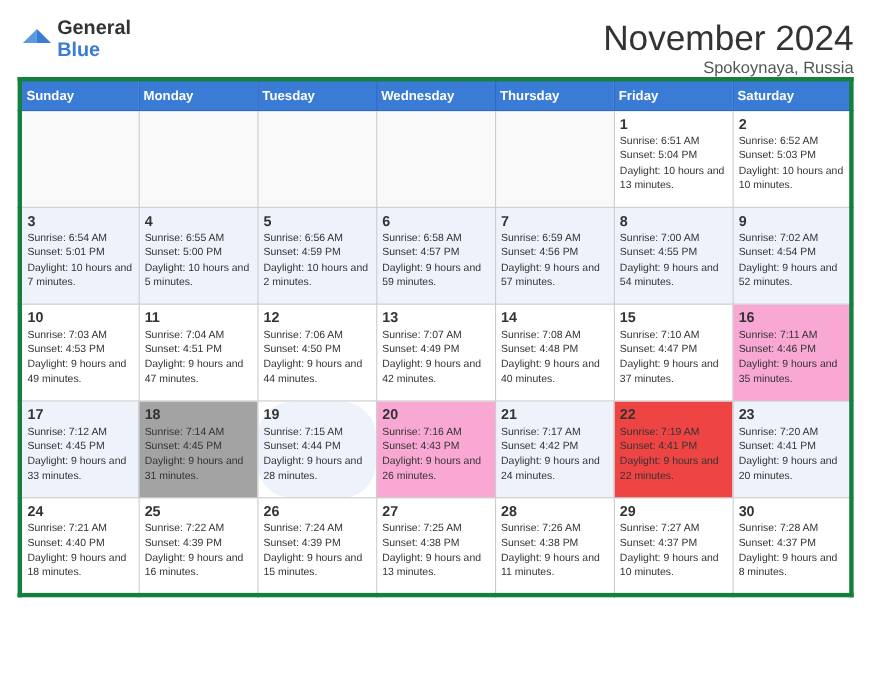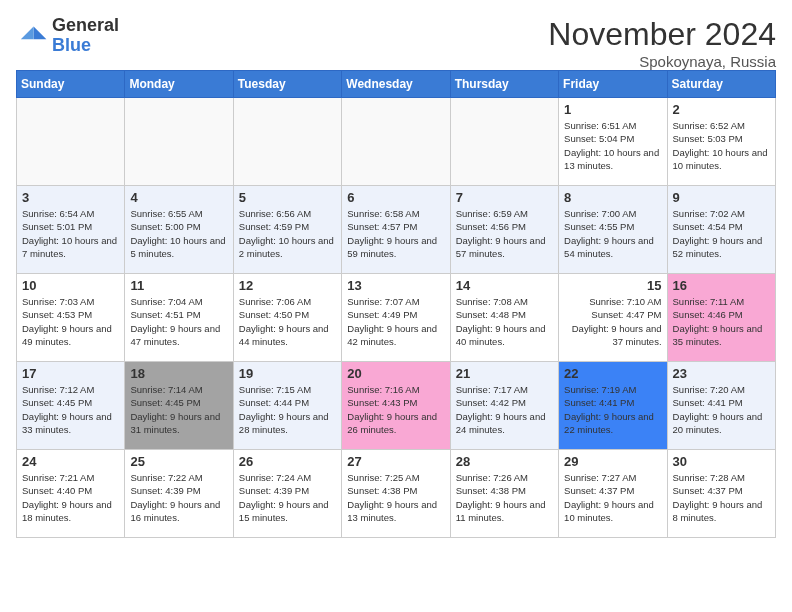--- a/index.html
+++ b/index.html
@@ -39,21 +39,21 @@
       color: #333;
       font-weight: normal;
     }
     .subtitle {
       font-size: 15px;
       color: #555;
     }
     .calendar {
       width: 100%;
       border-collapse: collapse;
-      border: 1px solid #15803d;
+      border: 4px solid #15803d;
     }
     .calendar th {
       background: #3a7bd5;
       color: #fff;
       font-size: 12px;
       font-weight: bold;
       padding: 6px 4px;
       text-align: left;
       border: 1px solid #2d68c4;
     }
@@ -224,21 +224,21 @@
 Daylight: 9 hours
 and 42 minutes.</div>
         </td>
         <td style="background: rgb(255, 255, 255);">
           <span class="day-num">14</span>
           <div class="day-info">Sunrise: 7:08 AM
 Sunset: 4:48 PM
 Daylight: 9 hours
 and 40 minutes.</div>
         </td>
-        <td style="background: rgb(255, 255, 255); text-align: right;">
+        <td style="background: rgb(255, 255, 255);">
           <span class="day-num">15</span>
           <div class="day-info">Sunrise: 7:10 AM
 Sunset: 4:47 PM
 Daylight: 9 hours
 and 37 minutes.</div>
         </td>
         <td style="background: #f9a8d4;">
           <span class="day-num">16</span>
           <div class="day-info">Sunrise: 7:11 AM
 Sunset: 4:46 PM
@@ -254,42 +254,42 @@
 Daylight: 9 hours
 and 33 minutes.</div>
         </td>
         <td style="background: #a3a3a3;">
           <span class="day-num">18</span>
           <div class="day-info">Sunrise: 7:14 AM
 Sunset: 4:45 PM
 Daylight: 9 hours
 and 31 minutes.</div>
         </td>
-        <td style="background: rgb(237, 242, 251);">
+        <td style="background: rgb(237, 242, 251); border-radius: 32px;">
           <span class="day-num">19</span>
           <div class="day-info">Sunrise: 7:15 AM
 Sunset: 4:44 PM
 Daylight: 9 hours
 and 28 minutes.</div>
         </td>
         <td style="background: #f9a8d4;">
           <span class="day-num">20</span>
           <div class="day-info">Sunrise: 7:16 AM
 Sunset: 4:43 PM
 Daylight: 9 hours
 and 26 minutes.</div>
         </td>
         <td style="background: rgb(237, 242, 251);">
           <span class="day-num">21</span>
           <div class="day-info">Sunrise: 7:17 AM
 Sunset: 4:42 PM
 Daylight: 9 hours
 and 24 minutes.</div>
         </td>
-        <td style="background: #3b82f6;">
+        <td style="background: #ef4444;">
           <span class="day-num">22</span>
           <div class="day-info">Sunrise: 7:19 AM
 Sunset: 4:41 PM
 Daylight: 9 hours
 and 22 minutes.</div>
         </td>
         <td style="background: rgb(237, 242, 251);">
           <span class="day-num">23</span>
           <div class="day-info">Sunrise: 7:20 AM
 Sunset: 4:41 PM

